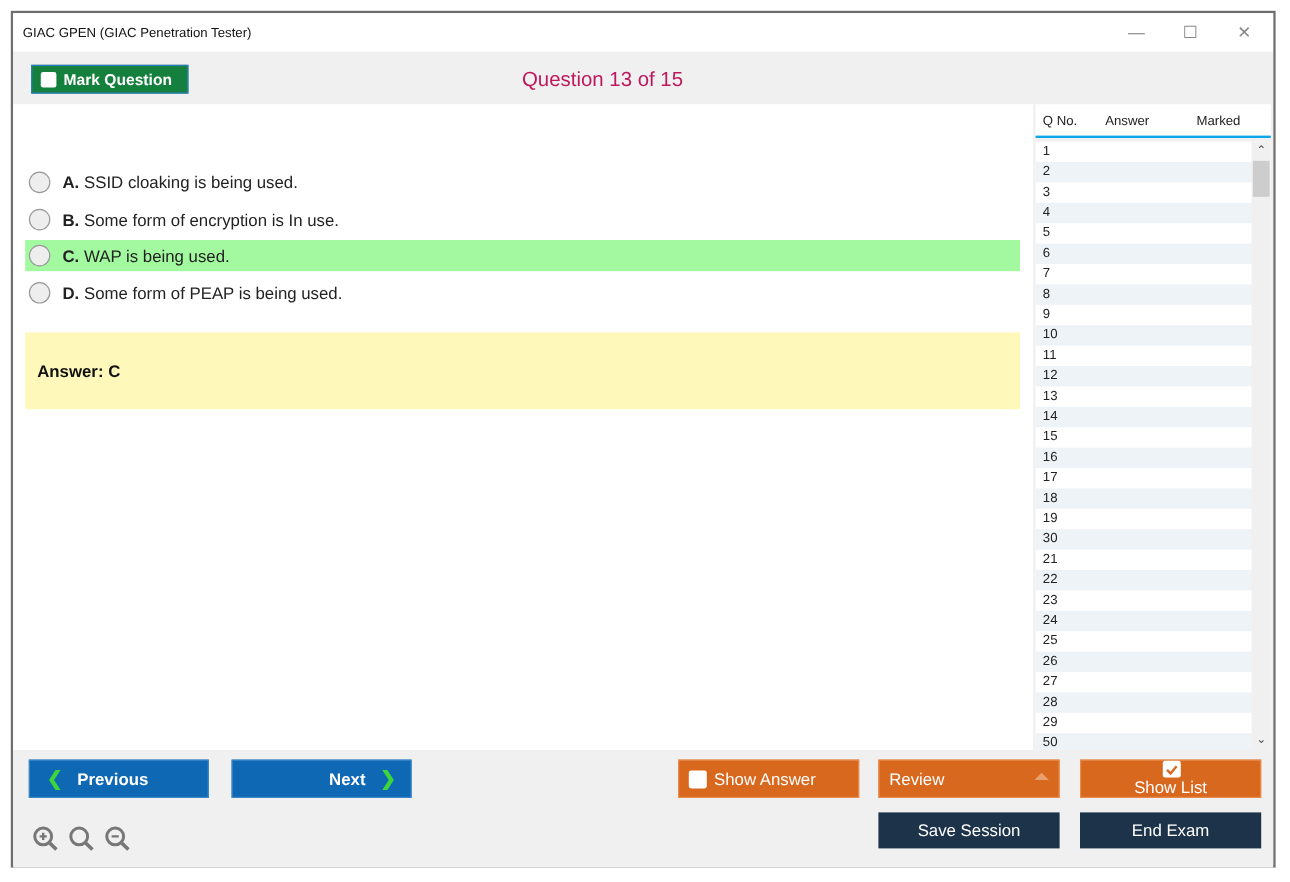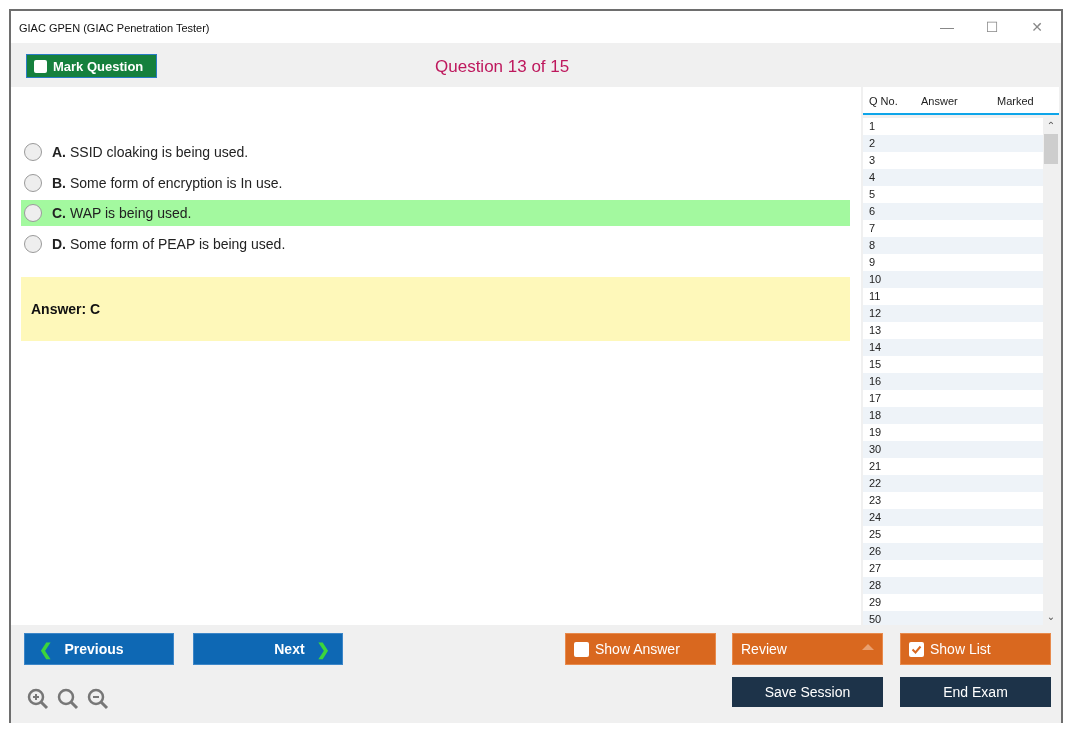--- a/index.html
+++ b/index.html
@@ -144,21 +144,21 @@
     </div>
 
     <div class="btn btn-orange" style="left:554px; top:8px; width:151px;">
       <span class="chk" style="margin-left:8px; width:15px; height:15px;"></span>
       <span>Show Answer</span>
     </div>
     <div class="btn btn-orange" style="left:721px; top:8px; width:151px;">
       <span style="margin-left:8px;">Review</span>
       <span style="position:absolute; right:8px; top:10px; width:0; height:0; border-left:6px solid transparent; border-right:6px solid transparent; border-bottom:6px solid #e9a070;"></span>
     </div>
-    <div class="btn btn-orange" style="left:889px; top:8px; width:151px;">
+    <div class="btn btn-orange" style="left:889px; top:8px; width:151px;flex-direction:column;">
       <span class="chk" style="margin-left:8px; width:15px; height:15px;">
         <svg width="11" height="11" viewBox="0 0 11 11">
             <path d="M1.5 5.5 L4.5 8.5 L9.5 2.5" stroke="#d9681f" stroke-width="2" fill="none"></path>
           </svg>
       </span>
       <span>Show List</span>
     </div>
 
     <div class="btn btn-dark" style="left:721px; top:52px; width:151px; height:30px;">Save Session</div>
     <div class="btn btn-dark" style="left:889px; top:52px; width:151px; height:30px;">End Exam</div>

